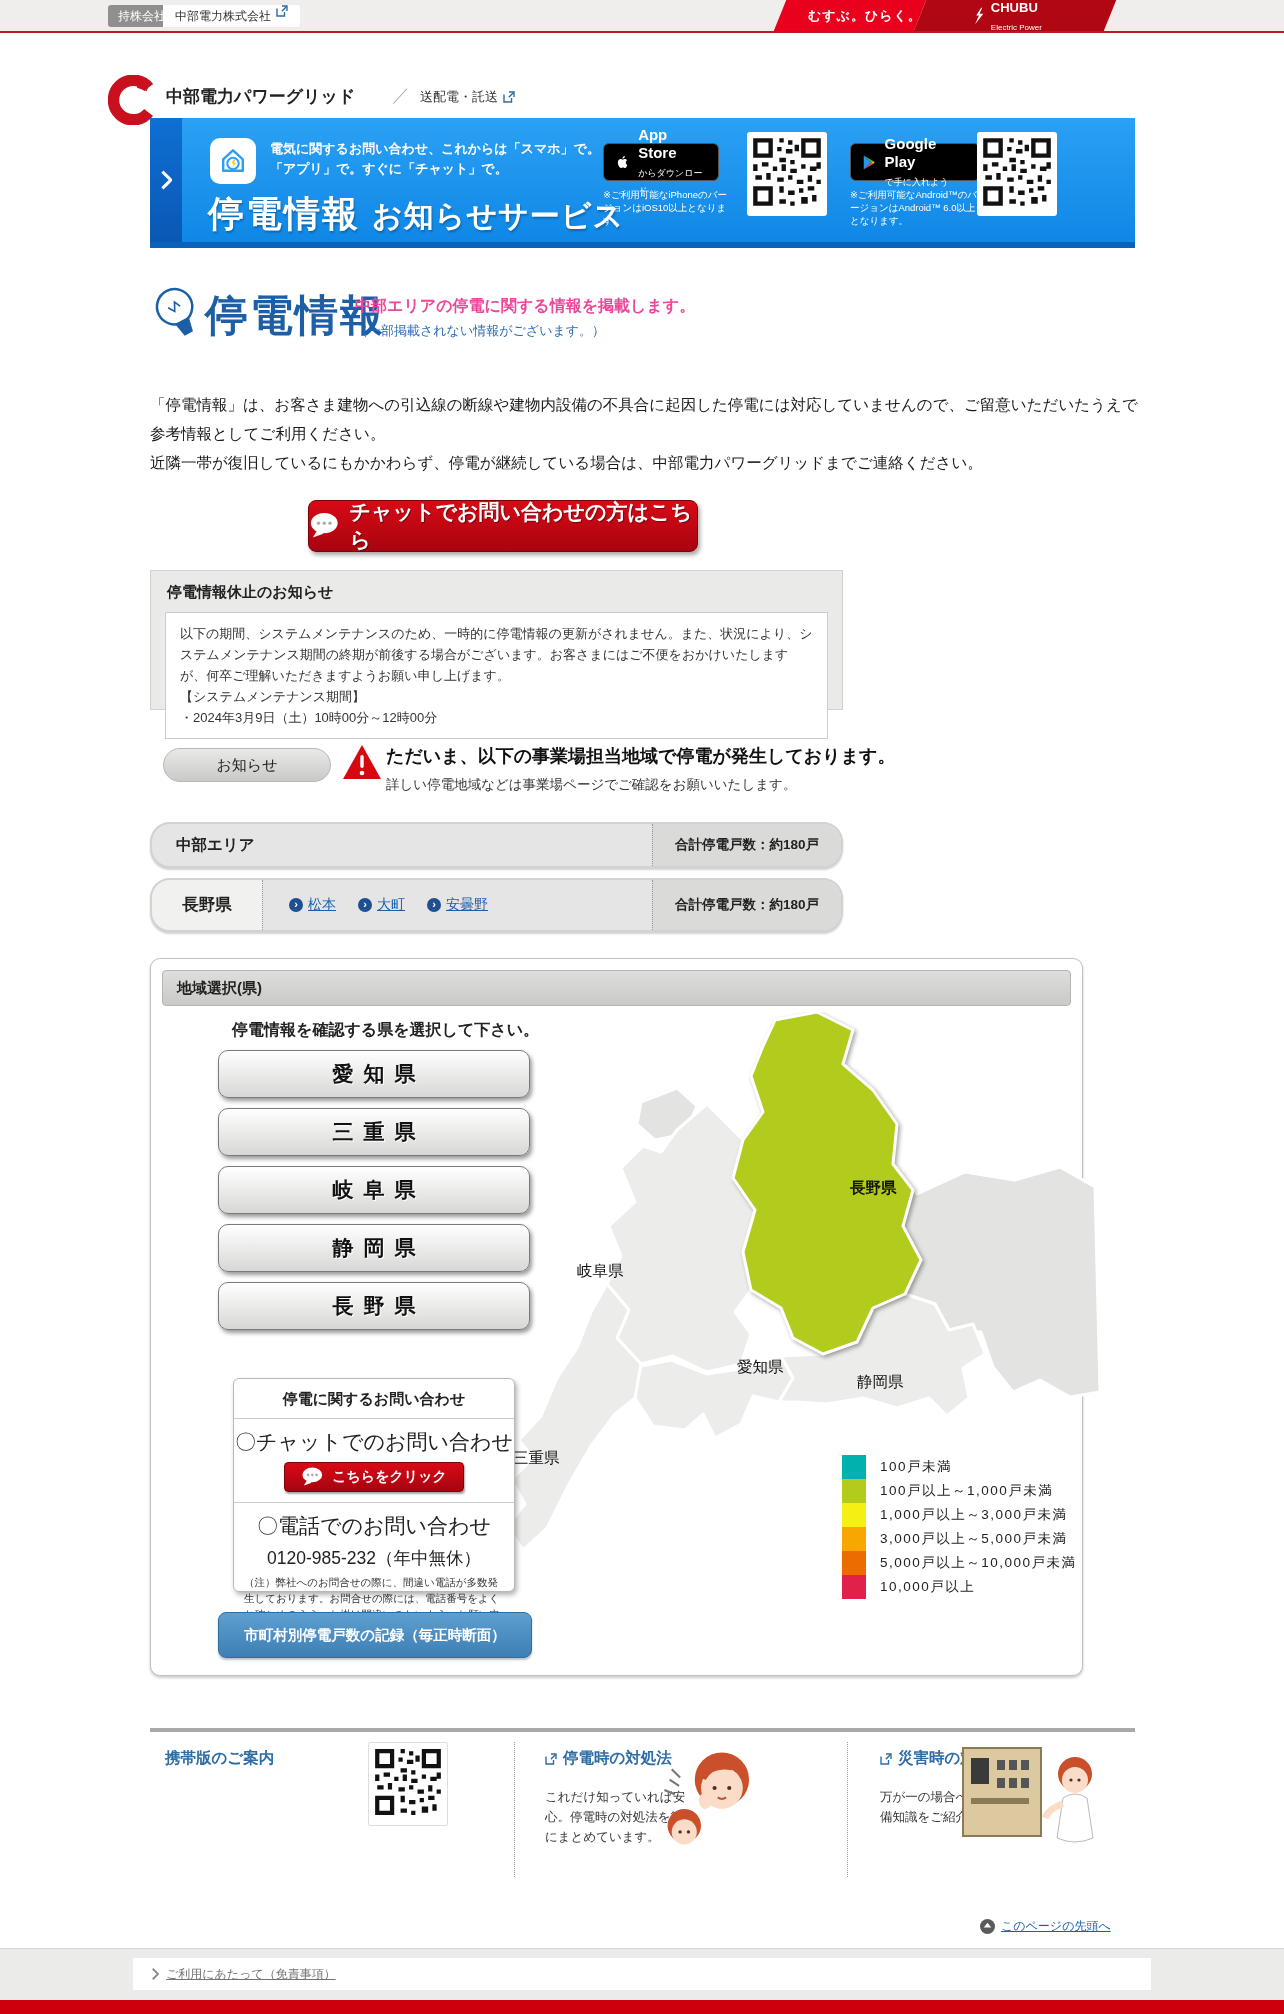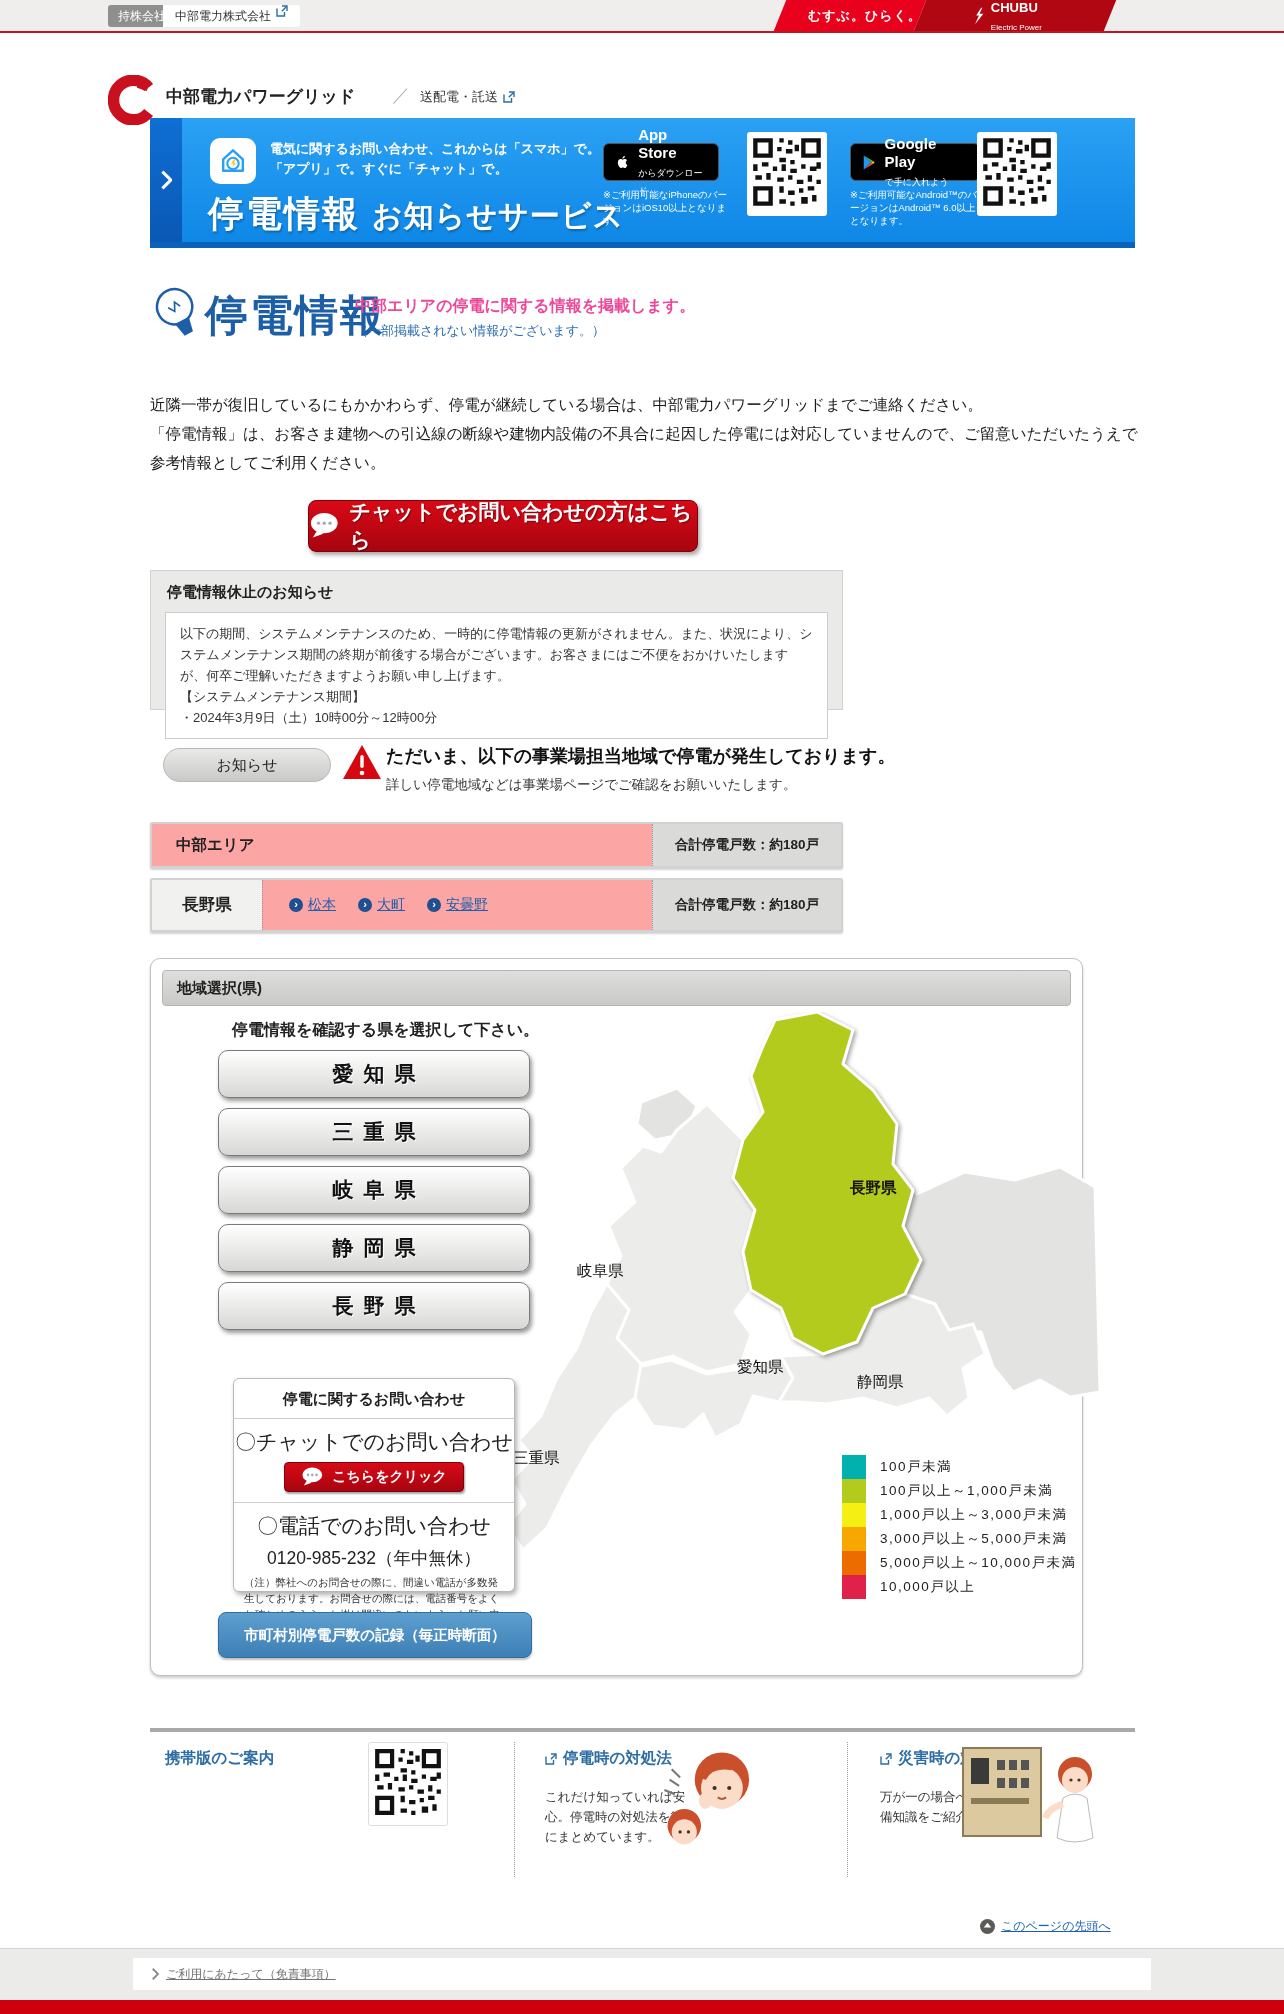--- a/index.html
+++ b/index.html
@@ -60,21 +60,21 @@
   .maint-title{margin:12px 0 10px 16px;font-size:15px;font-weight:bold;color:#222;}
   .maint-inner{margin:0 14px;background:#fff;border:1px solid #ccc;padding:10px 14px;font-size:13px;line-height:21px;color:#333;}
   .maint-inner p{margin:0;}
 
   
   .alert-badge{left:163px;top:748px;width:168px;height:34px;border-radius:17px;background:linear-gradient(180deg,#e9e9e7,#c9c9c7);border:1px solid #b8b8b6;display:flex;align-items:center;justify-content:center;font-size:15px;color:#222;box-sizing:border-box;}
   .alert-title{left:386px;top:744px;font-size:18px;font-weight:bold;color:#111;}
   .alert-sub{left:386px;top:776px;font-size:13.5px;color:#333;}
 
   
-  .bar{left:150px;background:#fca5a5;border:2px solid #d2d2d0;border-radius:2px;box-shadow:0 2px 2px rgba(0,0,0,.18);box-sizing:border-box;display:flex;overflow:hidden;}
+  .bar{left:150px;background:#e5e5e5;border:2px solid #d2d2d0;border-radius:20px;box-shadow:0 2px 2px rgba(0,0,0,.18);box-sizing:border-box;display:flex;overflow:hidden;}
   .bar1{top:822px;width:693px;height:46px;}
   .bar2{top:878px;width:693px;height:54px;}
   .bar-label1{flex:1;display:flex;align-items:center;padding-left:24px;font-size:15.5px;font-weight:bold;color:#222;}
   .bar-pref{width:110px;background:#f1f1ef;display:flex;align-items:center;justify-content:center;font-size:16.5px;font-weight:bold;color:#222;}
   .bar-links{flex:1;display:flex;align-items:center;gap:22px;padding-left:26px;border-left:1px dotted #999;}
   .bar-total{width:188px;background:#dadad8;border-left:1px dotted #999;display:flex;align-items:center;justify-content:center;font-size:13.5px;font-weight:bold;color:#222;}
   .arealink{display:flex;align-items:center;gap:5px;font-size:14px;color:#1a5fae;text-decoration:underline;cursor:pointer;}
   .bullet{width:14px;height:14px;border-radius:50%;background:#1f4f8f;color:#fff;font-size:11px;line-height:13px;text-align:center;font-weight:bold;}
 
   
@@ -243,22 +243,22 @@
       <circle cx="26" cy="24" r="17"></circle>
       <path d="M20 22l4 6 4-8 3 6" stroke-width="1.6"></path>
       <path d="M20 40h12l-2.5 12h-7z" fill="#1d5fa6"></path>
     </g>
   </svg>
   <h1 class="abs intro-title" style="margin:0">停電情報</h1>
   <span class="abs intro-lead">中部エリアの停電に関する情報を掲載します。</span>
   <span class="abs intro-lead-sub">（一部掲載されない情報がございます。）</span>
 
   <div class="abs paragraph">
+    <p>「停電情報」は、お客さま建物への引込線の断線や建物内設備の不具合に起因した停電には対応していませんので、ご留意いただいたうえで参考情報としてご利用ください。</p>
     <p>近隣一帯が復旧しているにもかかわらず、停電が継続している場合は、中部電力パワーグリッドまでご連絡ください。</p>
-    <p>「停電情報」は、お客さま建物への引込線の断線や建物内設備の不具合に起因した停電には対応していませんので、ご留意いただいたうえで参考情報としてご利用ください。</p>
   </div>
 
   <div class="abs chatbtn">
     <svg width="34" height="28" viewBox="0 0 34 28">
         <use href="#bubble"></use>
       </svg>
     <span class="lbl">チャットでお問い合わせの方はこちら</span>
   </div>
 
   <div class="abs maint">

